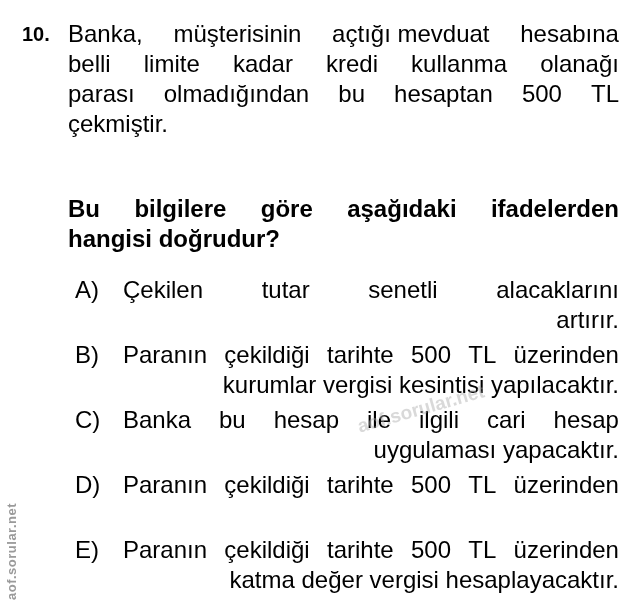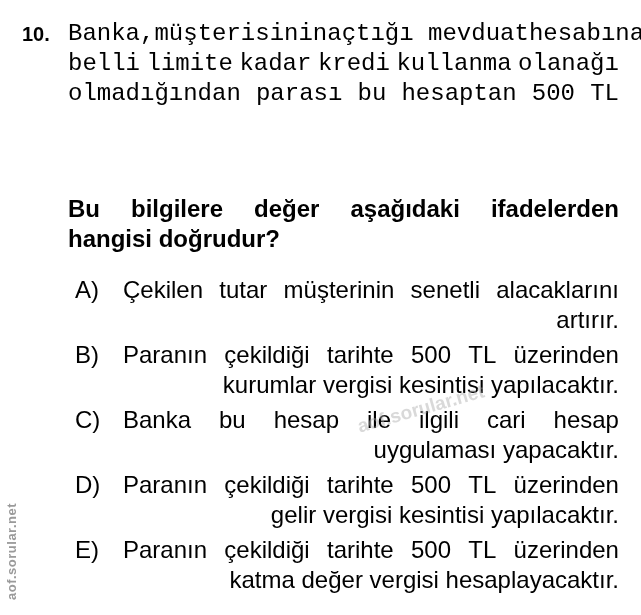--- a/index.html
+++ b/index.html
@@ -29,21 +29,20 @@
       top: 19px;
       width: 551px;
       font-size: 24px;
       line-height: 30px;
     }
     .stem .line {
       display: flex;
       justify-content: space-between;
       height: 30px;
       white-space: nowrap;
-      font-family: Liberation Mono, monospace;
     }
     .stem .line.last {
       justify-content: flex-start;
     }
     .prompt {
       position: absolute;
       left: 68px;
       top: 194px;
       width: 551px;
       font-size: 24px;
@@ -130,50 +129,52 @@
     </div>
     <div class="line">
       <span>belli</span>
       <span>limite</span>
       <span>kadar</span>
       <span>kredi</span>
       <span>kullanma</span>
       <span>olanağı</span>
     </div>
     <div class="line">
+      <span>parası</span>
       <span>olmadığından</span>
-      <span>parası</span>
       <span>bu</span>
       <span>hesaptan</span>
       <span>500</span>
       <span>TL</span>
     </div>
+    <div class="line last">
+      <span>çekmiştir.</span>
+    </div>
   </div>
 
 <div class="prompt" id="prompt">
     <div class="line">
       <span>Bu</span>
       <span>bilgilere</span>
-      <span>değer</span>
+      <span>göre</span>
       <span>aşağıdaki</span>
       <span>ifadelerden</span>
     </div>
     <div class="line last">
       <span>hangisi doğrudur?</span>
     </div>
   </div>
 
 <div class="options" id="options">
     <div class="option" style="top: 0px;">
       <div class="opt-letter">A)</div>
       <div class="opt-text">
         <div class="line">
           <span>Çekilen</span>
           <span>tutar</span>
-          <span>müşterinin</span>
           <span>senetli</span>
           <span>alacaklarını</span>
         </div>
         <div class="line last">
           <span>artırır.</span>
         </div>
       </div>
     </div>
     <div class="option" style="top: 65px;">
       <div class="opt-letter">B)</div>
@@ -212,23 +213,20 @@
       <div class="opt-letter">D)</div>
       <div class="opt-text">
         <div class="line">
           <span>Paranın</span>
           <span>çekildiği</span>
           <span>tarihte</span>
           <span>500</span>
           <span>TL</span>
           <span>üzerinden</span>
         </div>
-        <div class="line last">
-          <span>gelir vergisi kesintisi yapılacaktır.</span>
-        </div>
       </div>
     </div>
     <div class="option" style="top: 260px;">
       <div class="opt-letter">E)</div>
       <div class="opt-text">
         <div class="line">
           <span>Paranın</span>
           <span>çekildiği</span>
           <span>tarihte</span>
           <span>500</span>

